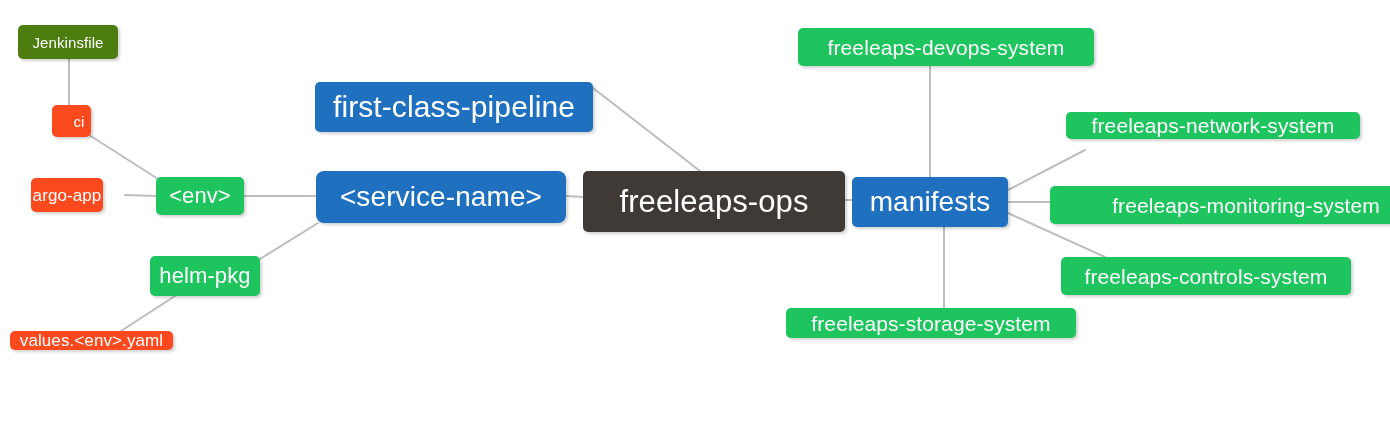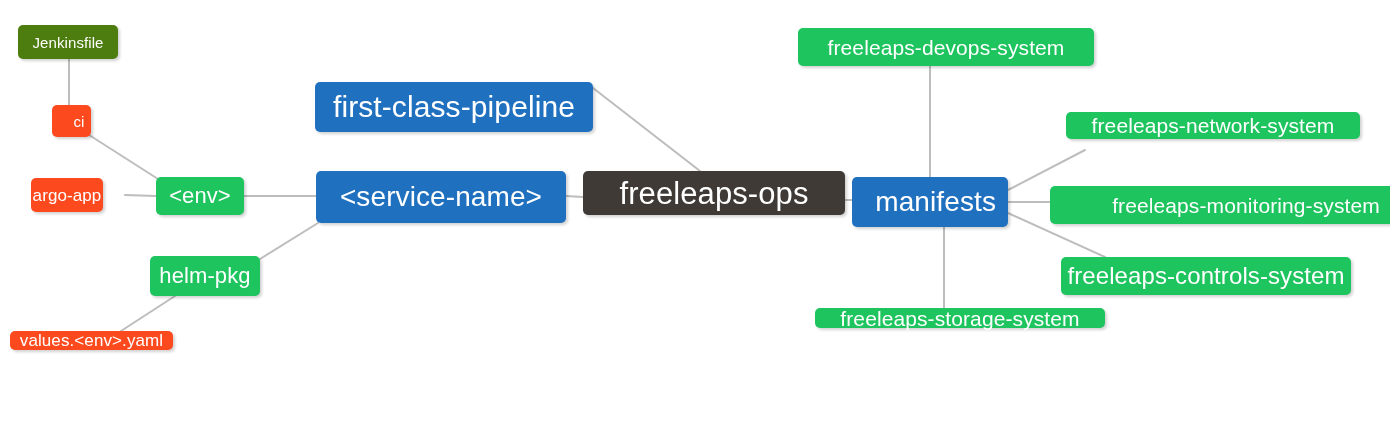--- a/index.html
+++ b/index.html
@@ -82,38 +82,38 @@
       </div>
       <div class="node" style="left: 150px; top: 256px; width: 110px; height: 40px; background: rgb(30, 196, 94); font-size: 22px;">
         <span class="node-label">helm-pkg</span>
       </div>
       <div class="node" style="left: 10px; top: 331px; width: 163px; height: 19px; background: rgb(252, 74, 30); font-size: 17px;">
         <span class="node-label">values.&lt;env&gt;.yaml</span>
       </div>
       <div class="node" style="left: 315px; top: 38px; width: 278px; height: 50px; background: rgb(32, 112, 192); font-size: 30px; margin-top: 44px;">
         <span class="node-label">first-class-pipeline</span>
       </div>
-      <div class="node" style="left: 316px; top: 171px; width: 250px; height: 52px; background: rgb(32, 112, 192); font-size: 28px;">
+      <div class="node" style="left: 316px; top: 171px; width: 250px; height: 52px; background: rgb(32, 112, 192); font-size: 28px; border-radius: 8px;">
         <span class="node-label">&lt;service-name&gt;</span>
       </div>
-      <div class="node" style="left: 583px; top: 171px; width: 262px; height: 44px; background: rgb(63, 58, 54); font-size: 31px;">
+      <div class="node" style="left: 583px; top: 171px; width: 262px; height: 61px; background: rgb(63, 58, 54); font-size: 31px;">
         <span class="node-label">freeleaps-ops</span>
       </div>
-      <div class="node" style="left: 852px; top: 177px; width: 156px; height: 50px; background: rgb(32, 112, 192); font-size: 28px; justify-content: flex-end;">
+      <div class="node" style="left: 852px; top: 177px; width: 156px; height: 50px; background: rgb(32, 112, 192); font-size: 28px;">
         <span class="node-label">manifests</span>
       </div>
       <div class="node" style="left: 798px; top: 28px; width: 296px; height: 38px; background: rgb(30, 196, 94); font-size: 21px;">
         <span class="node-label">freeleaps-devops-system</span>
       </div>
       <div class="node" style="left: 1056px; top: 112px; width: 294px; height: 27px; background: rgb(30, 196, 94); font-size: 21px; margin-left: 10px;">
         <span class="node-label">freeleaps-network-system</span>
       </div>
       <div class="node" style="left: 1050px; top: 186px; width: 392px; height: 38px; background: rgb(30, 196, 94); font-size: 21px;">
         <span class="node-label">freeleaps-monitoring-system</span>
       </div>
-      <div class="node" style="left: 1061px; top: 257px; width: 290px; height: 38px; background: rgb(30, 196, 94); font-size: 24px;">
+      <div class="node" style="left: 1061px; top: 257px; width: 290px; height: 38px; background: rgb(30, 196, 94); font-size: 21px;">
         <span class="node-label">freeleaps-controls-system</span>
       </div>
-      <div class="node" style="left: 815px; top: 308px; width: 290px; height: 20px; background: rgb(30, 196, 94); font-size: 21px;">
+      <div class="node" style="left: 786px; top: 308px; width: 290px; height: 30px; background: rgb(30, 196, 94); font-size: 21px;">
         <span class="node-label">freeleaps-storage-system</span>
       </div>
     </div>
 </div>
 
 </body></html>

